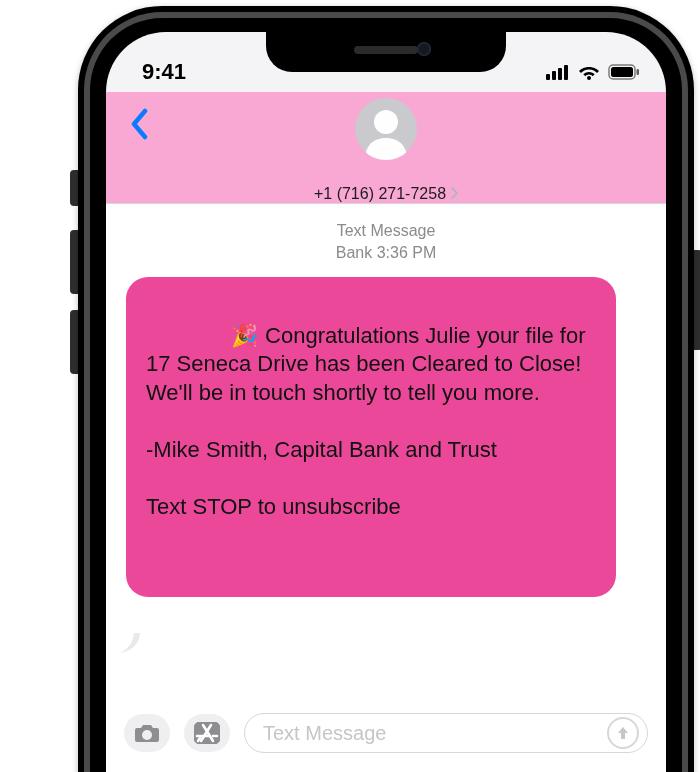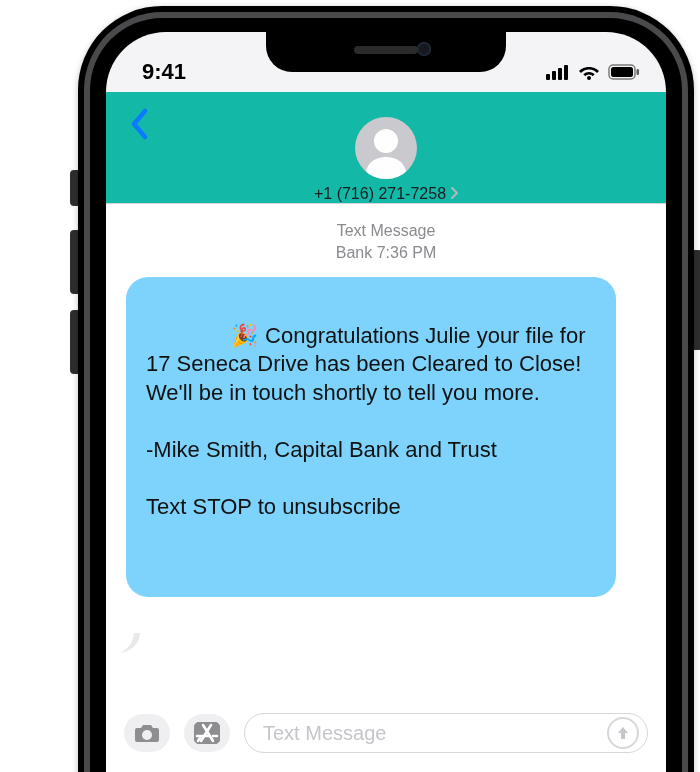--- a/index.html
+++ b/index.html
@@ -107,26 +107,26 @@
     color: #000;
   }
   .status-right { display: flex; align-items: center; gap: 8px; }
   .status-icons svg { display: block; }
 
   
   .header {
     position: absolute;
     top: 60px; left: 0; right: 0;
     height: 112px;
-    background: #14b8a6;
+    background: #f9a8d4;
     border-bottom: 1px solid #d7d6da;
     display: flex;
     flex-direction: column;
     align-items: center;
-    justify-content: flex-end;
+    justify-content: space-between;
     padding-top: 6px;
   }
   .back-chevron {
     position: absolute;
     left: 14px;
     top: 12px;
     width: 40px;
     height: 40px;
     display: flex;
     align-items: center;
@@ -165,21 +165,21 @@
     color: #8a8a8f;
     font-size: 16px;
     line-height: 1.35;
     margin-bottom: 14px;
   }
   .meta .time { color: #8a8a8f; }
   .bubble-row { display: flex; }
   .bubble {
     position: relative;
     max-width: 490px;
-    background: #7dd3fc;
+    background: #ec4899;
     color: #111;
     border-radius: 22px;
     padding: 16px 20px 18px 20px;
     font-size: 22px;
     line-height: 1.3;
     white-space: pre-wrap;
   }
   .bubble .tail {
     position: absolute;
     left: -6px;
@@ -310,21 +310,21 @@
             </span>
           </div>
         </div>
 
         <div class="conversation">
           <div class="meta">
             <div>Text Message</div>
             <div>
               <span>Bank</span>
               <span> </span>
-              <span class="time">7:36 PM</span>
+              <span class="time">3:36 PM</span>
             </div>
           </div>
 
           <div class="bubble-row">
             <div class="bubble">
               <span>🎉 Congratulations Julie your file for 17 Seneca Drive has been Cleared to Close! We'll be in touch shortly to tell you more.
 
 -Mike Smith, Capital Bank and Trust
 
 Text STOP to unsubscribe</span>

